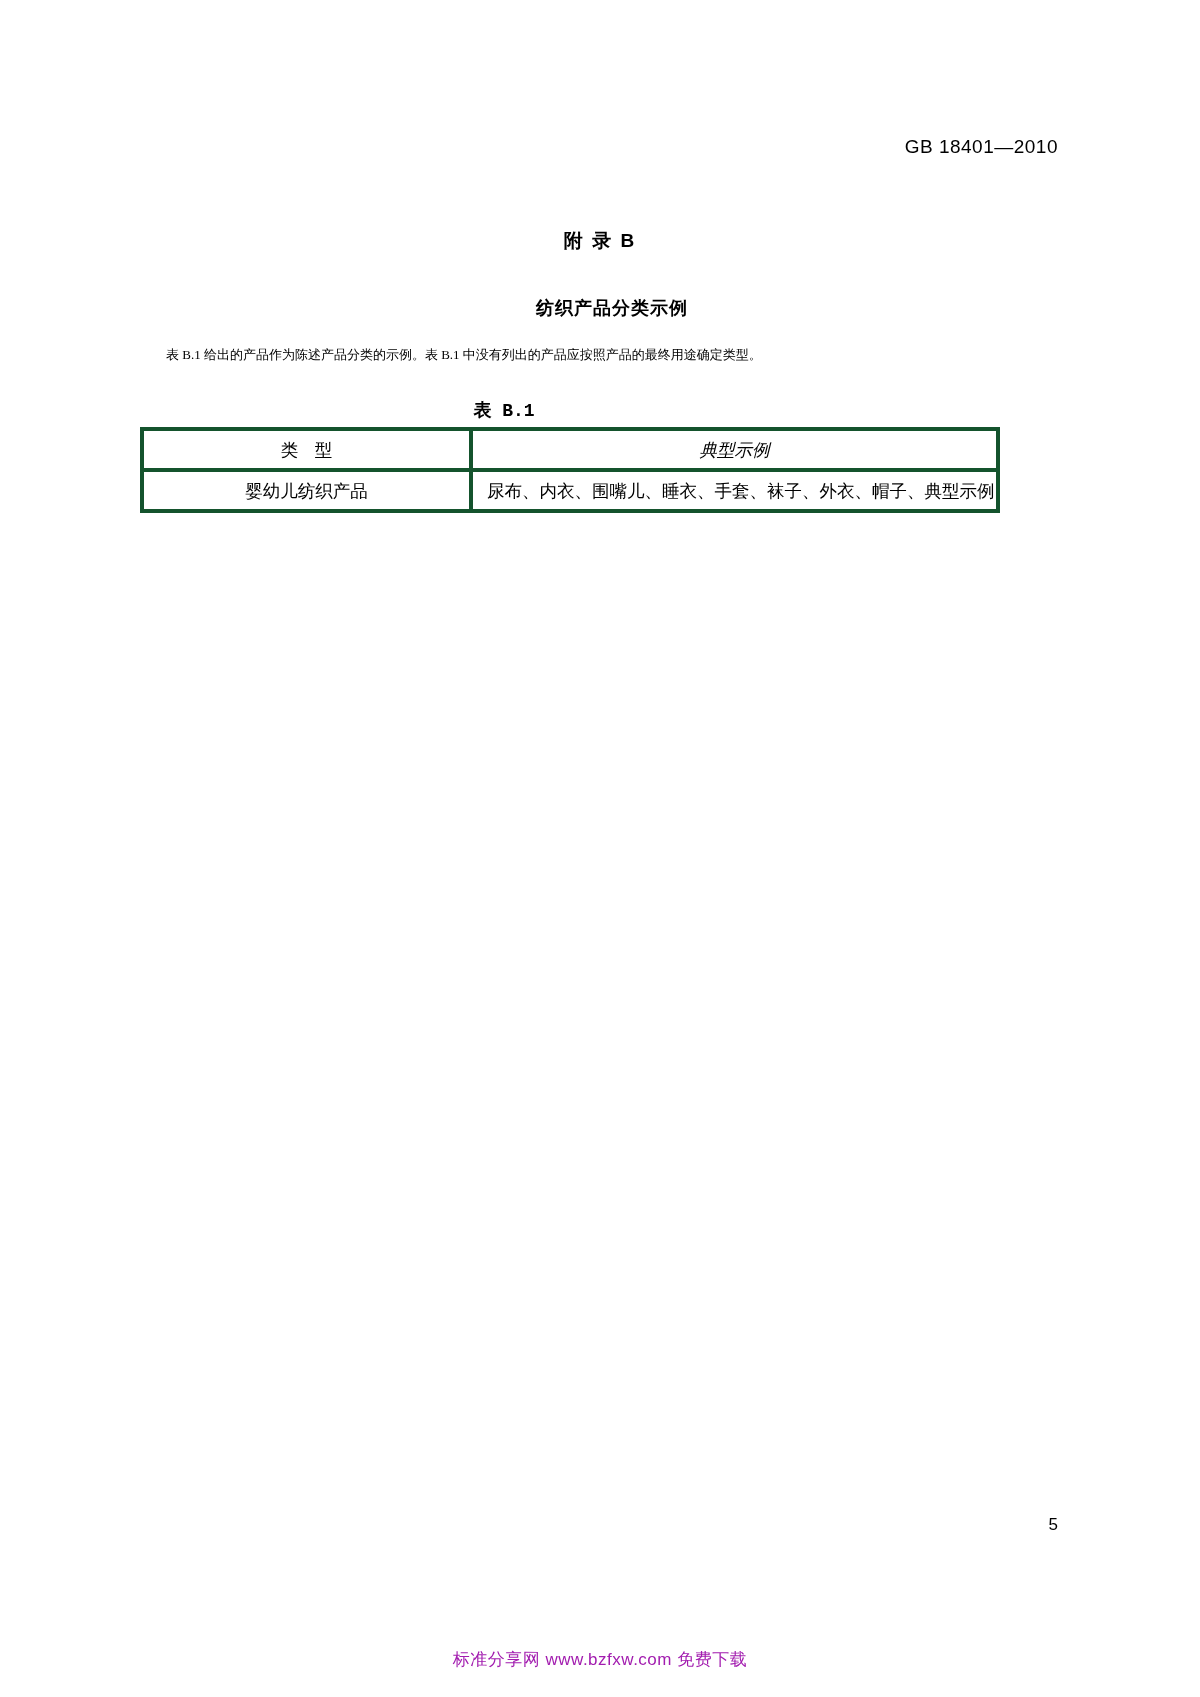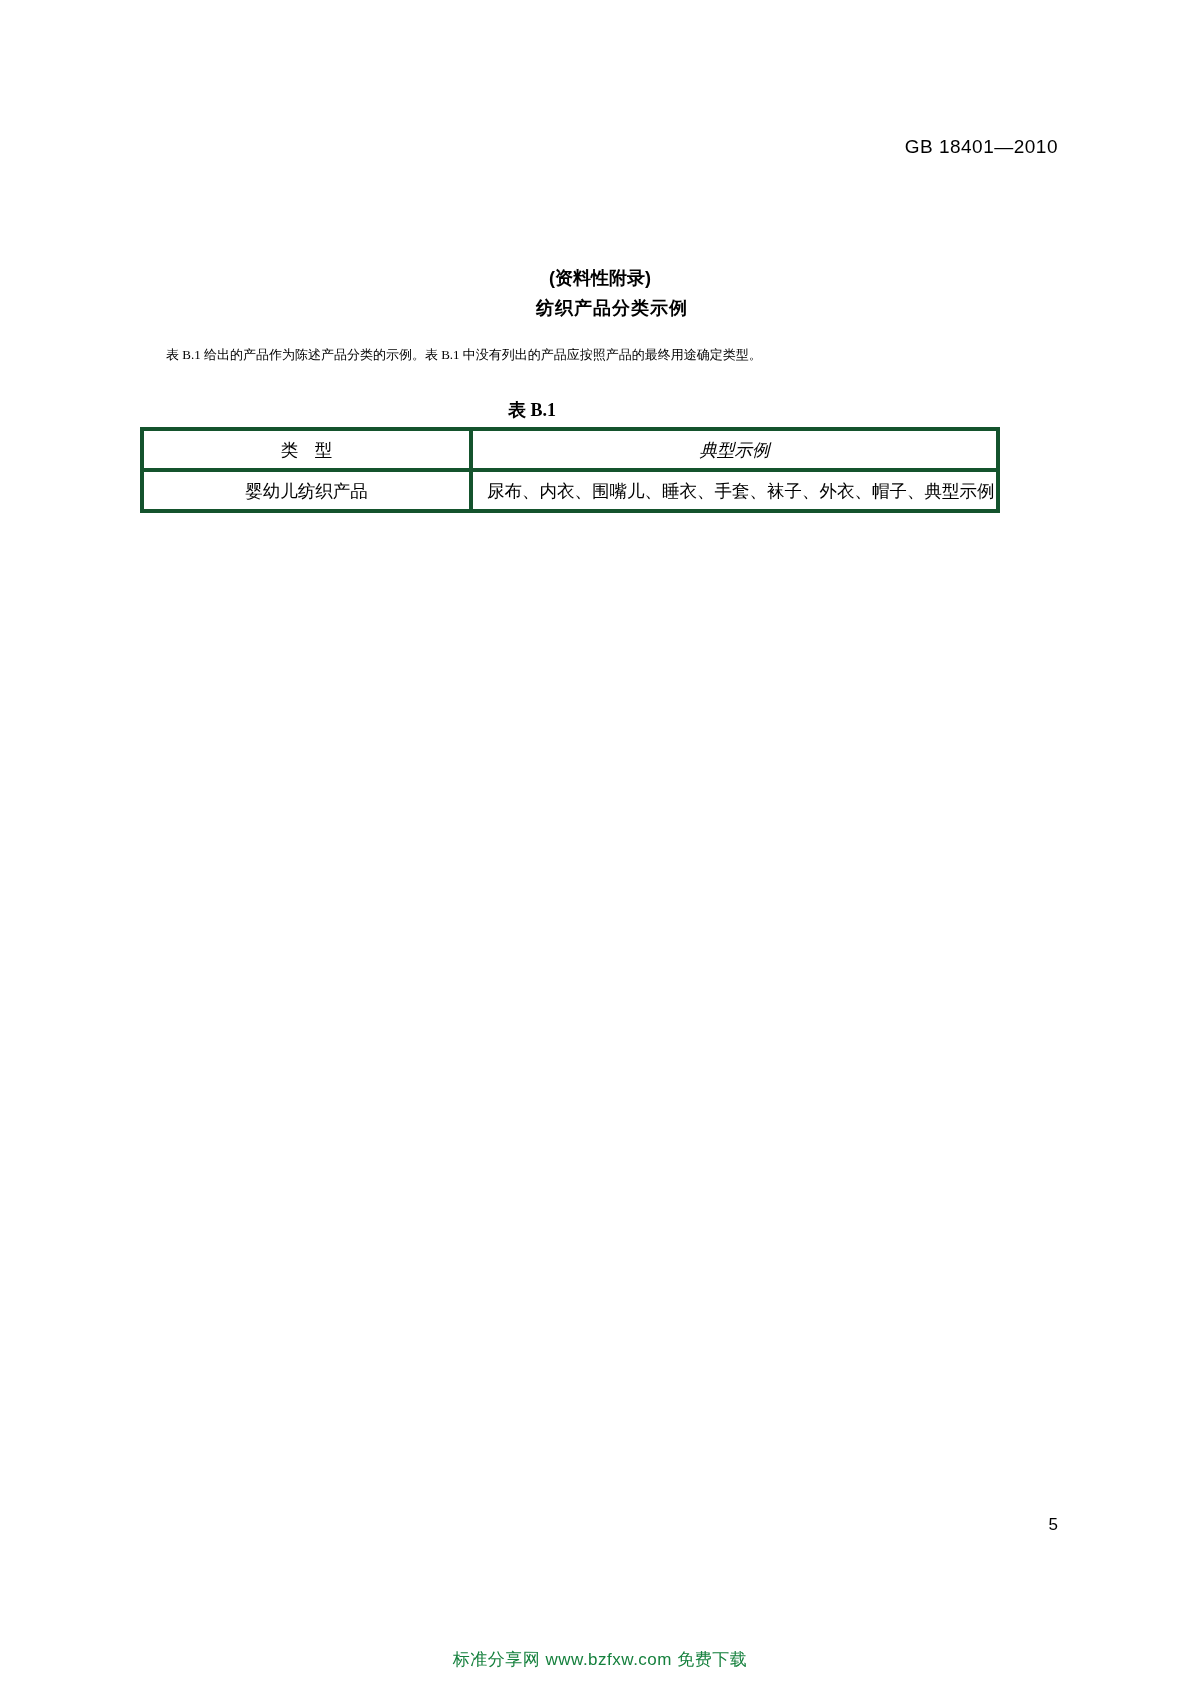--- a/index.html
+++ b/index.html
@@ -70,24 +70,23 @@
     line-height: 30px;
     text-indent: 2em;
     text-align: justify;
   }
   .table-caption {
     position: absolute;
     top: 398px;
     left: 0;
     width: 1008px;
     text-align: center;
-    font-family: Liberation Serif, serif;
+    font-family: Liberation Mono, monospace;
     font-weight: bold;
     font-size: 18px;
-    padding-left: 28px;
   }
   table.cls {
     position: absolute;
     top: 427px;
     left: 140px;
     width: 860px;
     border-collapse: collapse;
     font-size: 17.5px;
   }
   table.cls td, table.cls th {
@@ -126,32 +125,32 @@
     font-size: 17px;
   }
   .footer-watermark {
     position: absolute;
     bottom: 26px;
     left: 0;
     width: 1200px;
     text-align: center;
     font-family: "Liberation Sans", sans-serif;
     font-size: 17px;
-    color: #15803d;
+    color: #a21caf;
     letter-spacing: 0.5px;
   }
 </style>
 </head>
 <body>
 
 <div class="page">
 
   <div class="header-std">GB 18401—2010</div>
 
-  <div class="annex-sub">(资料性附录)</div>
+  <div class="annex-title">附 录 B</div>
   <div class="annex-name">纺织产品分类示例</div>
 
   <div class="body-para">表 B.1 给出的产品作为陈述产品分类的示例。表 B.1 中没有列出的产品应按照产品的最终用途确定类型。</div>
 
   <div class="table-caption">表 B.1</div>
 
   <table class="cls">
     <thead>
       <tr>
         <td class="col-type hdr-type">类  型</td>

